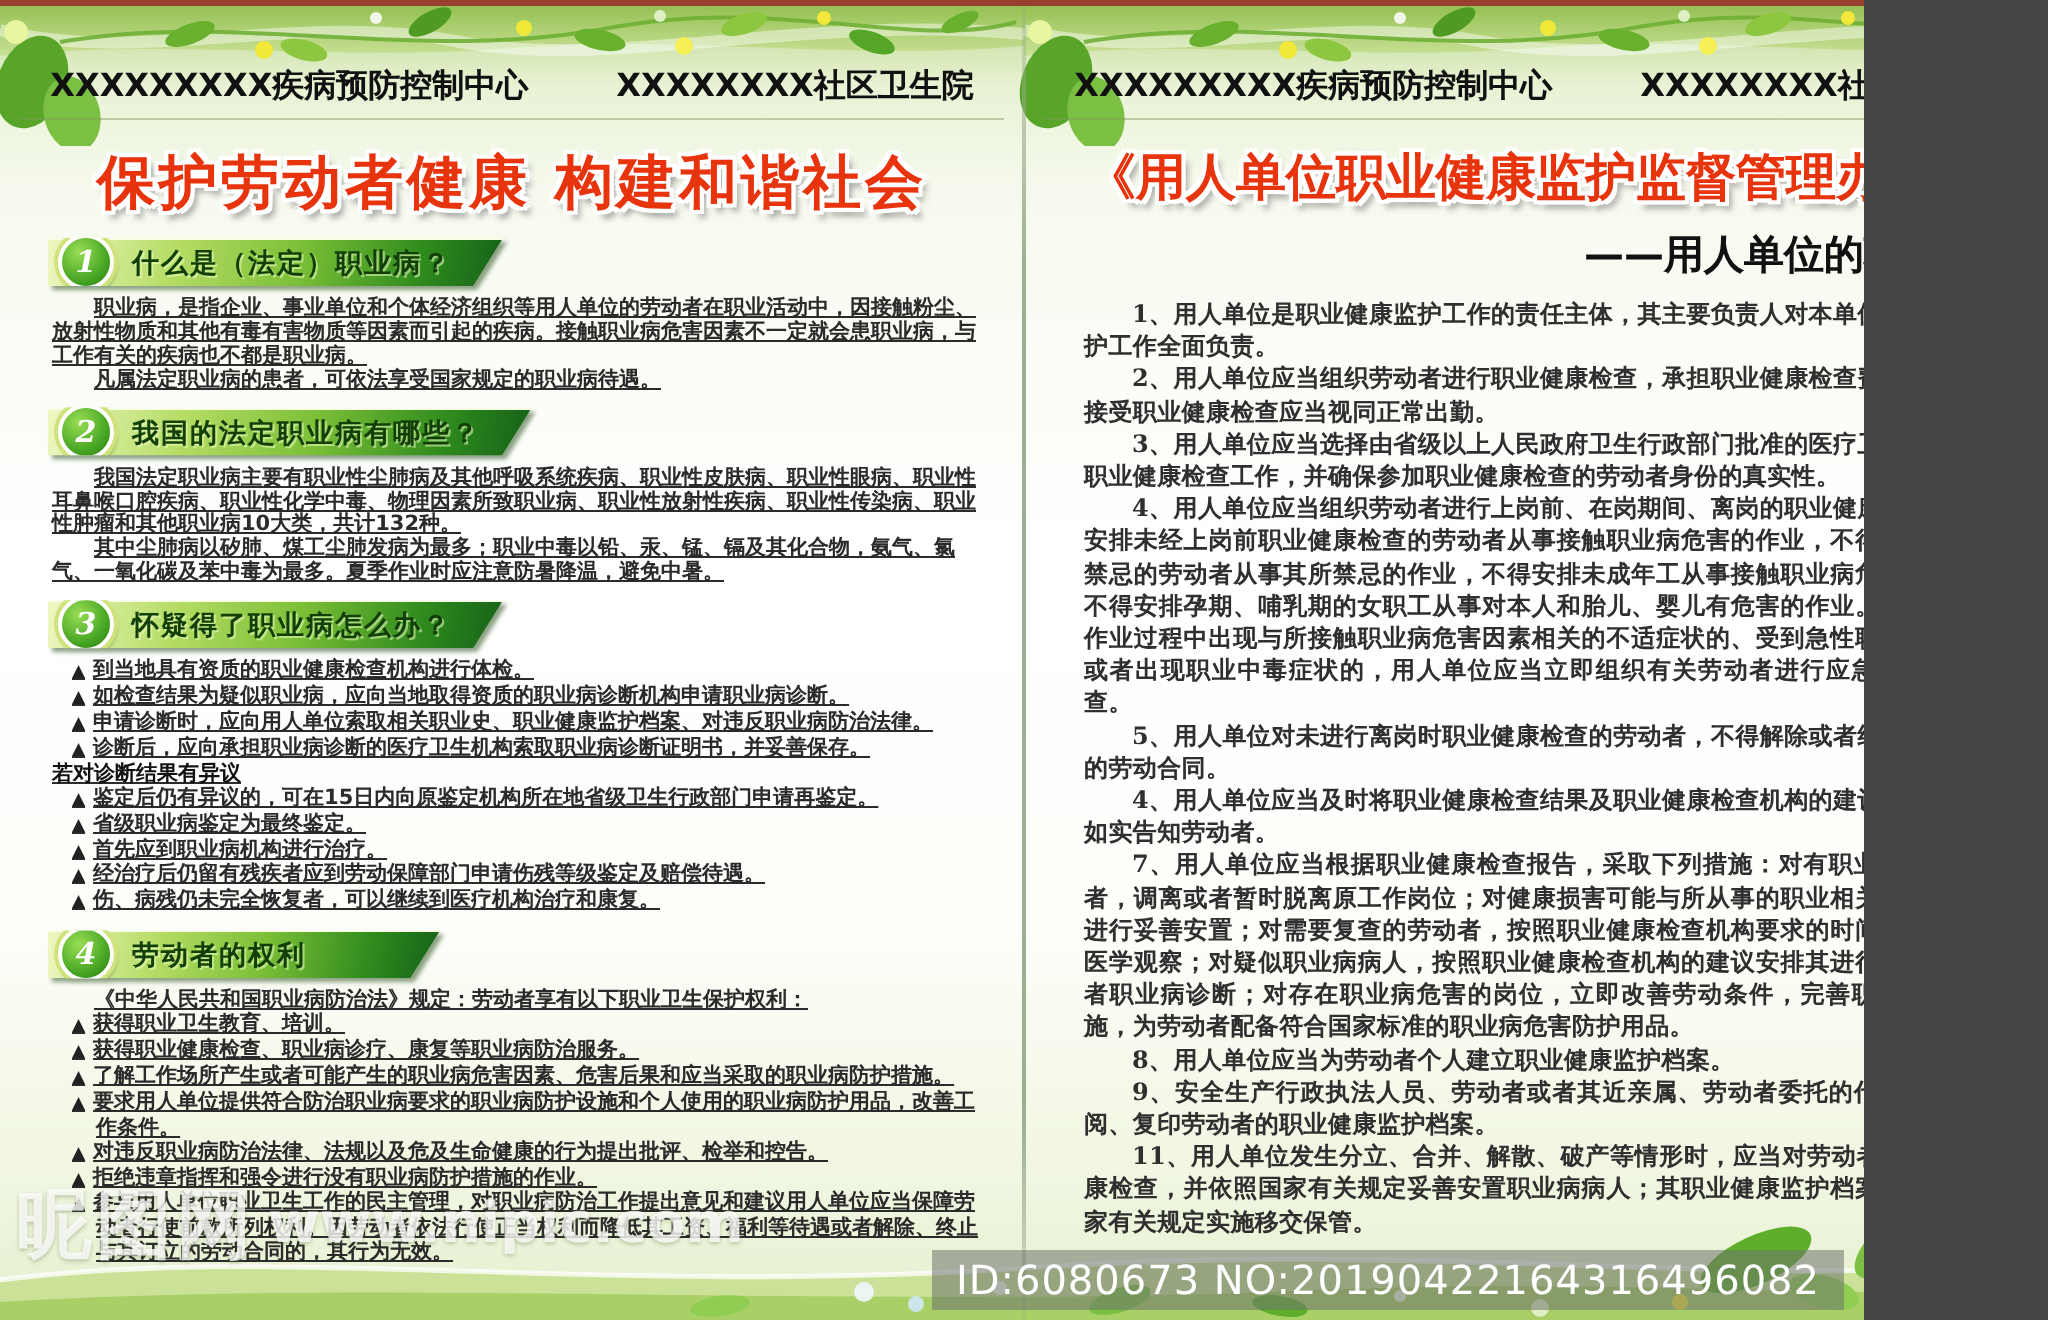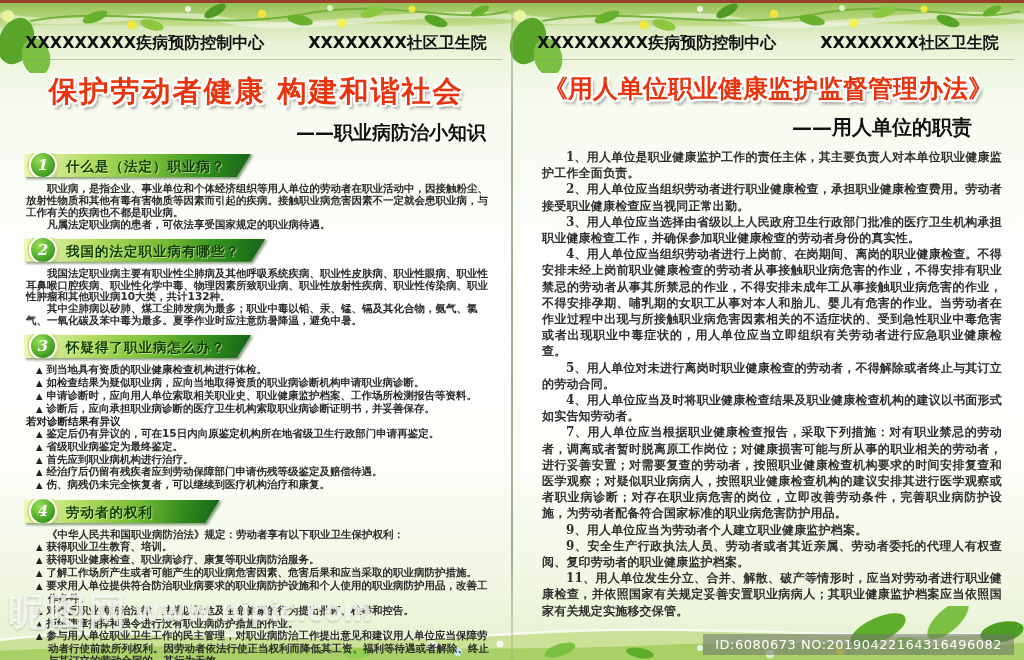--- a/index.html
+++ b/index.html
@@ -1,17 +1,17 @@
 <!DOCTYPE html>
 <html><head>
 <meta charset="utf-8">
 <style>
   html,body{margin:0;padding:0;background:#444;}
   .canvas{
-    position:relative;width:1024px;height:660px;overflow:hidden;
+    position:relative;width:932px;height:660px;overflow:hidden;
     font-family:"DejaVu Sans","Liberation Sans",sans-serif;
     background:linear-gradient(180deg,#bcd98e 0%,#e8f2d4 6%,#f6faee 14%,#ffffff 42%,#fdfefa 70%,#eef5dd 92%,#e3efcc 100%);
     border-top:3px solid #993f2e;box-sizing:border-box;
   }
   .divider{position:absolute;left:511px;top:0;bottom:0;width:2px;background:linear-gradient(180deg,rgba(140,160,120,.25),#9fae92 20%,#9fae92 85%,rgba(140,160,120,.2));z-index:3;}
   .top-decor{position:absolute;top:0;left:0;z-index:2;pointer-events:none;}
   .bottom-decor{position:absolute;bottom:0;left:0;z-index:1;pointer-events:none;}
 
   .panel{position:absolute;top:0;width:512px;height:660px;z-index:2;}
   .panel.left{left:0;}
@@ -36,38 +36,38 @@
     background:linear-gradient(100deg,#eef7c2 0%,#b5dc64 28%,#7bbf37 55%,#2e8a1d 82%,#156018 100%);
     clip-path:polygon(0 0,100% 0,calc(100% - 15px) 100%,0 100%);
     border-top:1px solid #f8fde8;}
   .banner-title{font-size:13.5px;font-weight:900;color:#123f08;line-height:24px;letter-spacing:1px;
     text-shadow:1px 1px 0 rgba(235,255,190,.55);white-space:nowrap;}
   .num-circle{position:absolute;left:5px;top:-3px;width:24px;height:24px;border-radius:50%;
     background:radial-gradient(circle at 35% 30%,#9ade56,#43a321 65%,#2d7c15);
     border:2px solid #fff;box-shadow:0 0 0 2px #cfe27c,1px 2px 2px rgba(30,70,15,.5);
     color:#fff;font-family:"DejaVu Serif","Liberation Serif",serif;font-style:italic;font-weight:bold;
     font-size:15px;line-height:24px;text-align:center;}
-  .sec-body{margin:3px 0 2px 0;font-size:10.5px;line-height:11.9px;font-weight:bold;color:#2b2b2b;}
+  .sec-body{margin:3px 0 2px 0;font-size:10.5px;line-height:11.9px;font-weight:bold;color:#2b2b2b;text-decoration:underline;}
   .sec-body .para{text-indent:2em;}
   .sec-body .subhead{color:#111;}
   .sec-body .bullet{padding-left:2.1em;text-indent:-1.15em;}
   .sec-body .tri{font-size:8.5px;margin-right:4px;color:#222;}
 
   
   .rparas{margin:8px 22px 0 30px;font-family:"DejaVu Serif","Liberation Serif",serif;
     font-size:12px;line-height:16.2px;font-weight:bold;color:#2f2f2f;letter-spacing:.2px;}
   .rpara{text-indent:2em;text-align:justify;}
 
   
   .wm-nipic{position:absolute;left:8px;bottom:22px;z-index:5;color:rgba(255,255,255,.78);
     text-shadow:0 1px 2px rgba(90,110,60,.35);white-space:nowrap;}
   .wm-logo{font-size:38px;font-weight:900;letter-spacing:2px;vertical-align:-4px;}
   .wm-url{font-size:28px;font-weight:900;margin-left:6px;}
   .wm-id{position:absolute;right:10px;bottom:5px;z-index:5;background:rgba(110,115,110,.55);
-    color:#fff;font-size:13px;font-weight:normal;padding:3px 12px;letter-spacing:.5px;white-space:nowrap;}
+    color:#fff;font-size:20px;font-weight:normal;padding:3px 12px;letter-spacing:.5px;white-space:nowrap;}
 </style>
 </head>
 <body>
 
 <div class="canvas">
 
   <svg class="bottom-decor" width="1024" height="54" viewBox="0 0 1024 54">
     <path d="M0,34 C140,16 300,42 512,28 C720,14 880,40 1024,24 L1024,54 L0,54 Z" fill="#cbe197"></path>
     <path d="M0,34 C140,16 300,42 512,28 C720,14 880,40 1024,24" fill="none" stroke="#ffffff" stroke-width="2.5" opacity="0.75"></path>
     <path d="M0,45 C200,33 430,49 660,39 C820,32 930,46 1024,37 L1024,54 L0,54 Z" fill="#a9cf67"></path>
@@ -122,37 +122,36 @@
     <use href="#vineBand" x="512" y="0"></use>
   </svg>
 
   <div class="divider"></div>
 
   <div class="panel left">
     <div class="org-line">
       <span>XXXXXXXXX疾病预防控制中心</span><span class="gap"></span><span>XXXXXXXX社区卫生院</span>
     </div>
     <div class="poster-title">保护劳动者健康 构建和谐社会</div>
-    <div class="poster-subtitle">——职业病防治小知识</div>
     <div class="sections">
         <div class="banner-wrap"><div class="banner"><div class="num-circle">1</div><span class="banner-title">什么是（法定）职业病？</span></div></div>
         <div class="sec-body">
           <div class="para">职业病，是指企业、事业单位和个体经济组织等用人单位的劳动者在职业活动中，因接触粉尘、放射性物质和其他有毒有害物质等因素而引起的疾病。接触职业病危害因素不一定就会患职业病，与工作有关的疾病也不都是职业病。</div>
           <div class="para">凡属法定职业病的患者，可依法享受国家规定的职业病待遇。</div>
         </div>
         <div class="banner-wrap"><div class="banner"><div class="num-circle">2</div><span class="banner-title">我国的法定职业病有哪些？</span></div></div>
         <div class="sec-body">
           <div class="para">我国法定职业病主要有职业性尘肺病及其他呼吸系统疾病、职业性皮肤病、职业性眼病、职业性耳鼻喉口腔疾病、职业性化学中毒、物理因素所致职业病、职业性放射性疾病、职业性传染病、职业性肿瘤和其他职业病10大类，共计132种。</div>
           <div class="para">其中尘肺病以矽肺、煤工尘肺发病为最多；职业中毒以铅、汞、锰、镉及其化合物，氨气、氯气、一氧化碳及苯中毒为最多。夏季作业时应注意防暑降温，避免中暑。</div>
         </div>
         <div class="banner-wrap"><div class="banner"><div class="num-circle">3</div><span class="banner-title">怀疑得了职业病怎么办？</span></div></div>
         <div class="sec-body">
           <div class="bullet"><span class="tri">▲</span><span class="btxt">到当地具有资质的职业健康检查机构进行体检。</span></div>
           <div class="bullet"><span class="tri">▲</span><span class="btxt">如检查结果为疑似职业病，应向当地取得资质的职业病诊断机构申请职业病诊断。</span></div>
-          <div class="bullet"><span class="tri">▲</span><span class="btxt">申请诊断时，应向用人单位索取相关职业史、职业健康监护档案、工作场所检测报告等资料。</span></div>
+          <div class="bullet"><span class="tri">▲</span><span class="btxt">申请诊断时，应向用人单位索取相关职业史、职业健康监护档案、对违反职业病防治法律。</span></div>
           <div class="bullet"><span class="tri">▲</span><span class="btxt">诊断后，应向承担职业病诊断的医疗卫生机构索取职业病诊断证明书，并妥善保存。</span></div>
           <div class="subhead">若对诊断结果有异议</div>
           <div class="bullet"><span class="tri">▲</span><span class="btxt">鉴定后仍有异议的，可在15日内向原鉴定机构所在地省级卫生行政部门申请再鉴定。</span></div>
           <div class="bullet"><span class="tri">▲</span><span class="btxt">省级职业病鉴定为最终鉴定。</span></div>
           <div class="bullet"><span class="tri">▲</span><span class="btxt">首先应到职业病机构进行治疗。</span></div>
           <div class="bullet"><span class="tri">▲</span><span class="btxt">经治疗后仍留有残疾者应到劳动保障部门申请伤残等级鉴定及赔偿待遇。</span></div>
           <div class="bullet"><span class="tri">▲</span><span class="btxt">伤、病残仍未完全恢复者，可以继续到医疗机构治疗和康复。</span></div>
         </div>
         <div class="banner-wrap"><div class="banner"><div class="num-circle">4</div><span class="banner-title">劳动者的权利</span></div></div>
         <div class="sec-body">
@@ -175,21 +174,21 @@
     <div class="poster-title">《用人单位职业健康监护监督管理办法》</div>
     <div class="poster-subtitle">——用人单位的职责</div>
     <div class="rparas">
         <div class="rpara">1、用人单位是职业健康监护工作的责任主体，其主要负责人对本单位职业健康监护工作全面负责。</div>
         <div class="rpara">2、用人单位应当组织劳动者进行职业健康检查，承担职业健康检查费用。劳动者接受职业健康检查应当视同正常出勤。</div>
         <div class="rpara">3、用人单位应当选择由省级以上人民政府卫生行政部门批准的医疗卫生机构承担职业健康检查工作，并确保参加职业健康检查的劳动者身份的真实性。</div>
         <div class="rpara">4、用人单位应当组织劳动者进行上岗前、在岗期间、离岗的职业健康检查。不得安排未经上岗前职业健康检查的劳动者从事接触职业病危害的作业，不得安排有职业禁忌的劳动者从事其所禁忌的作业，不得安排未成年工从事接触职业病危害的作业，不得安排孕期、哺乳期的女职工从事对本人和胎儿、婴儿有危害的作业。当劳动者在作业过程中出现与所接触职业病危害因素相关的不适症状的、受到急性职业中毒危害或者出现职业中毒症状的，用人单位应当立即组织有关劳动者进行应急职业健康检查。</div>
         <div class="rpara">5、用人单位对未进行离岗时职业健康检查的劳动者，不得解除或者终止与其订立的劳动合同。</div>
         <div class="rpara">4、用人单位应当及时将职业健康检查结果及职业健康检查机构的建议以书面形式如实告知劳动者。</div>
         <div class="rpara">7、用人单位应当根据职业健康检查报告，采取下列措施：对有职业禁忌的劳动者，调离或者暂时脱离原工作岗位；对健康损害可能与所从事的职业相关的劳动者，进行妥善安置；对需要复查的劳动者，按照职业健康检查机构要求的时间安排复查和医学观察；对疑似职业病病人，按照职业健康检查机构的建议安排其进行医学观察或者职业病诊断；对存在职业病危害的岗位，立即改善劳动条件，完善职业病防护设施，为劳动者配备符合国家标准的职业病危害防护用品。</div>
-        <div class="rpara">9、用人单位应当为劳动者个人建立职业健康监护档案。</div>
+        <div class="rpara">8、用人单位应当为劳动者个人建立职业健康监护档案。</div>
         <div class="rpara">9、安全生产行政执法人员、劳动者或者其近亲属、劳动者委托的代理人有权查阅、复印劳动者的职业健康监护档案。</div>
         <div class="rpara">11、用人单位发生分立、合并、解散、破产等情形时，应当对劳动者进行职业健康检查，并依照国家有关规定妥善安置职业病病人；其职业健康监护档案应当依照国家有关规定实施移交保管。</div>
       </div>
   </div>
 
   <div class="wm-nipic">
     <span class="wm-logo">昵图网</span><span class="wm-url">www.nipic.com</span>
   </div>
   <div class="wm-id">ID:6080673 NO:20190422164316496082</div>
 

